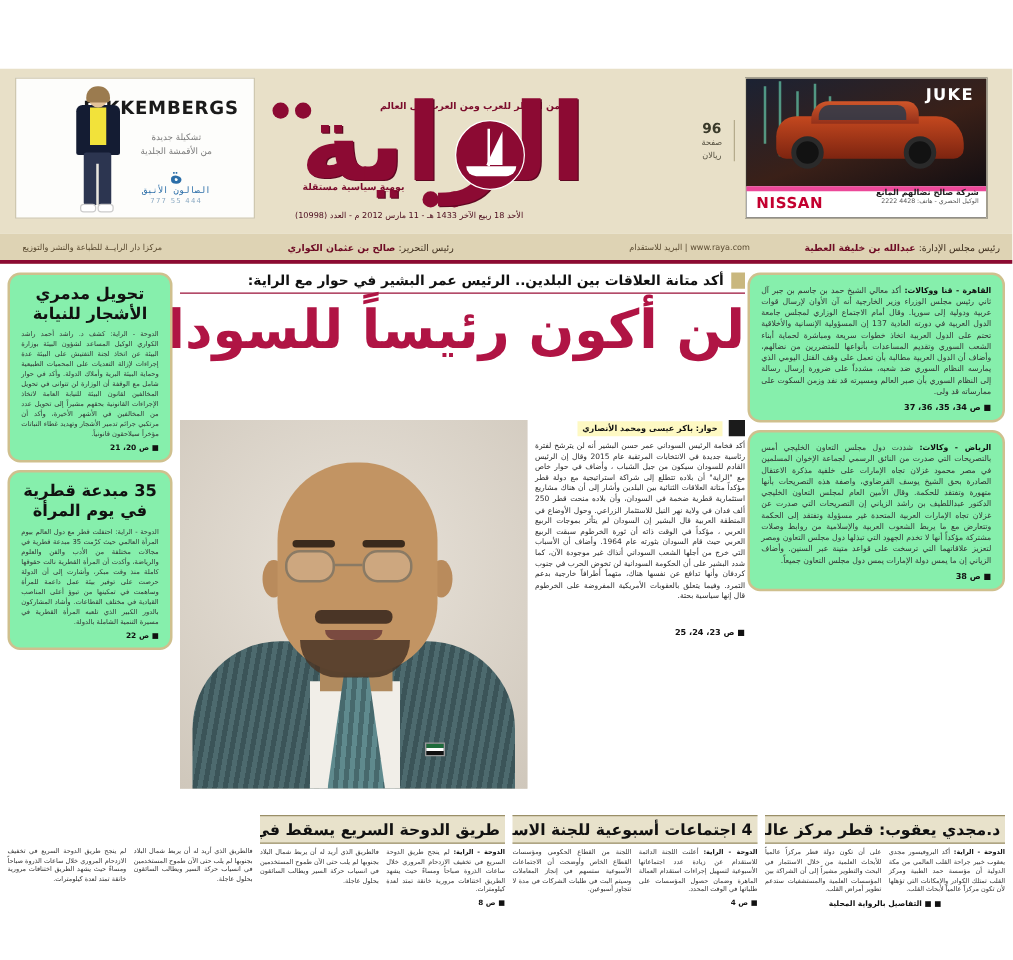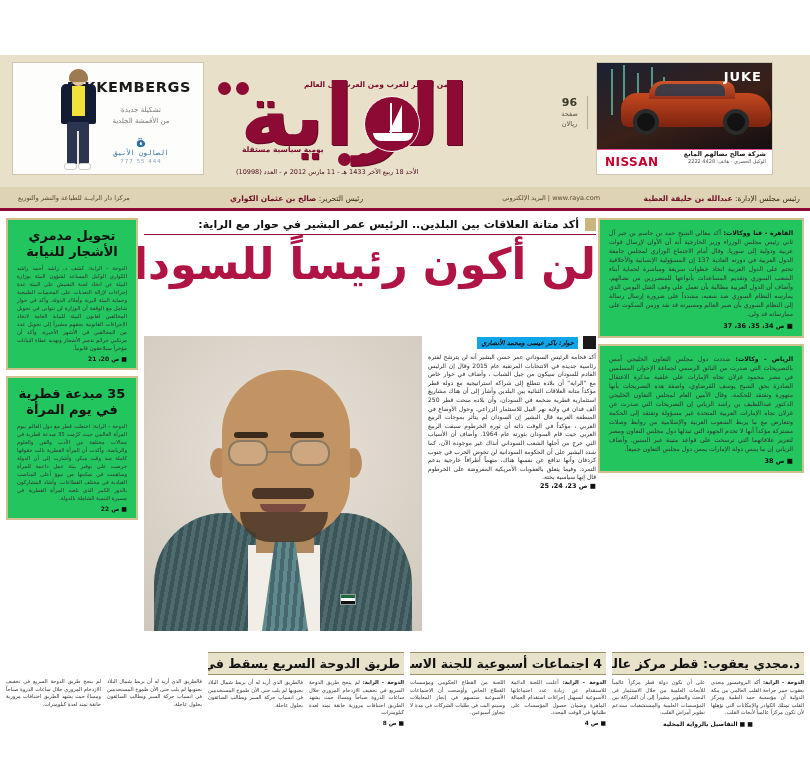--- a/index.html
+++ b/index.html
@@ -91,21 +91,21 @@
 
   .pages-box {
     position: absolute; top: 96px; left: 556px; width: 32px; text-align: center;
     border-right: 1px solid #b5ab8c; padding-right: 4px;
   }
   .pages-box .num { font-size: 11px; font-weight: bold; color: #3a3a2a; }
   .pages-box .lbl { font-size: 6.5px; color: #555040; line-height: 10px; }
 
   
   .ad-right {
-    position: absolute; top: 62px; left: 596px; width: 177px; height: 113px;
+    position: absolute; top: 62px; left: 596px; width: 194px; height: 113px;
     background: #0a0d14; border: 1px solid #cfc8b0; overflow: hidden;
   }
   .juke-word {
     position: absolute; top: 6px; right: 10px; direction: ltr;
     font-size: 13px; font-weight: bold; color: #ffffff; letter-spacing: 1px;
   }
   .juke-scene { position:absolute; top:0; left:0; width:100%; height:88px;
     background: linear-gradient(160deg,#1b2233 0%, #3a2018 55%, #120e12 100%); }
   .neon { position:absolute; width:2px; background:#6fe6c0; opacity:.6; }
   .n1{top:6px;left:14px;height:46px} .n2{top:2px;left:26px;height:60px}
@@ -118,21 +118,21 @@
   }
   .car-roof { position:absolute; bottom:52px; left:52px; width:86px; height:18px;
     background: linear-gradient(180deg,#d0562a,#93301a); border-radius: 14px 10px 0 0; }
   .car-win { position:absolute; bottom:55px; left:58px; width:70px; height:12px;
     background:#2b3a4a; border-radius: 9px 7px 0 0; opacity:.85;}
   .wheel { position:absolute; bottom:16px; width:26px; height:26px; border-radius:50%;
     background:#121212; border:4px solid #2a2a2a; }
   .wL { left:36px; } .wR { left:126px; }
   .nissan-bar {
     position:absolute; bottom:0; left:0; width:100%; height:25px; background:#ffffff;
-    border-top:1px solid #ec4899;
+    border-top:4px solid #ec4899;
   }
   .nissan-word {
     position:absolute; bottom:5px; left:8px; direction: ltr;
     font-size: 12px; font-weight: bold; color: #c3002f; letter-spacing: .5px;
   }
   .nissan-ar { position:absolute; bottom:10px; right:6px; text-align:right; }
   .nissan-ar .l1 { font-size:6.5px; color:#222; font-weight:bold; }
   .nissan-ar .l2 { font-size:5px; color:#555; }
 
   
@@ -147,21 +147,21 @@
   .credit-left { position:absolute; top:7px; left:230px; direction: rtl; }
   .credit-left b { color:#6d0a24; }
   .credit-far { position:absolute; top:7px; left:18px; color:#5a4a30; font-size:6.5px;}
 
   
   .main { position:absolute; top: 218px; left: 0; width: 810px; height: 432px; }
 
   
   .col-right { position:absolute; top:0; right: 6px; width: 206px; height: 430px; }
   .newsbox {
-    background: #22c55e; border: 2px solid #cfc08e; border-radius: 0;
+    background: #86efac; border: 2px solid #cfc08e; border-radius: 10px;
     padding: 8px 9px 6px; margin-bottom: 6px;
   }
   .nb-title {
     font-size: 16.5px; font-weight: bold; color: #111; line-height: 20px;
     text-align: center; margin-bottom: 6px;
   }
   .nb-body {
     font-size: 6.2px; line-height: 9px; color: #333; text-align: justify;
   }
   .nb-body .lede { font-weight: bold; color:#111; }
@@ -227,23 +227,23 @@
   .ph-earR { position:absolute; top:112px; left:200px; width:18px; height:30px; background:#b98b5c; border-radius:50%;}
   .ph-pin { position:absolute; bottom:26px; left:196px; width:16px; height:11px;
     background: linear-gradient(180deg,#1e6b3a 34%,#fff 34% 67%,#111 67%); border:1px solid #9a9a9a;}
 
   .art-col { position:absolute; top:0; left: 284px; width: 168px; height: 295px; }
   .art-tag {
     display:flex; align-items:center; justify-content:flex-start;
     margin-bottom: 4px;
   }
   .art-tag .sq { width:13px; height:13px; background:#1b1b1b; margin-left:5px; flex:none;}
-  .art-tag .tx { font-size:6.5px; font-weight:bold; color:#111; background:#0ea5e9; padding:2px 4px;font-style:italic;}
+  .art-tag .tx { font-size:6.5px; font-weight:bold; color:#111; background:#fef9c3; padding:2px 4px;}
   .art-body { font-size: 6px; line-height: 8.6px; color:#2a2a2a; text-align: justify; }
-  .art-ref { font-size:6.5px; font-weight:bold; color:#111; margin-top:0; }
+  .art-ref { font-size:6.5px; font-weight:bold; color:#111; margin-top:20px; }
   .art-ref::before { content:"■ "; }
 
   
   .bottom { position:absolute; top: 652px; left:0; width: 810px; height: 116px; }
   .bcol { position:absolute; top:0; height: 112px; }
   .b1 { left: 6px;   width: 196px; }
   .b2 { left: 208px; width: 196px; }
   .b3 { left: 410px; width: 196px; }
   .b4 { left: 612px; width: 192px; }
   .b-head {
@@ -332,21 +332,21 @@
         <div class="l2">الوكيل الحصري - هاتف: 4428 2222</div>
       </div>
     </div>
   </div>
 
   <div class="credit-bar">
     <div class="credit-right">
       <span>رئيس مجلس الإدارة:</span>
       <b>عبدالله بن خليفة العطية</b>
     </div>
-    <div class="credit-mid">www.raya.com | البريد الإلكتروني</div>
+    <div class="credit-mid">www.raya.com | البريد للاستقدام</div>
     <div class="credit-left">
       <span>رئيس التحرير:</span>
       <b>صالح بن عثمان الكواري</b>
     </div>
     <div class="credit-far">مركزا دار الرايــة للطباعة والنشر والتوزيع</div>
   </div>
 
   <div class="main">
 
     <div class="col-right">

